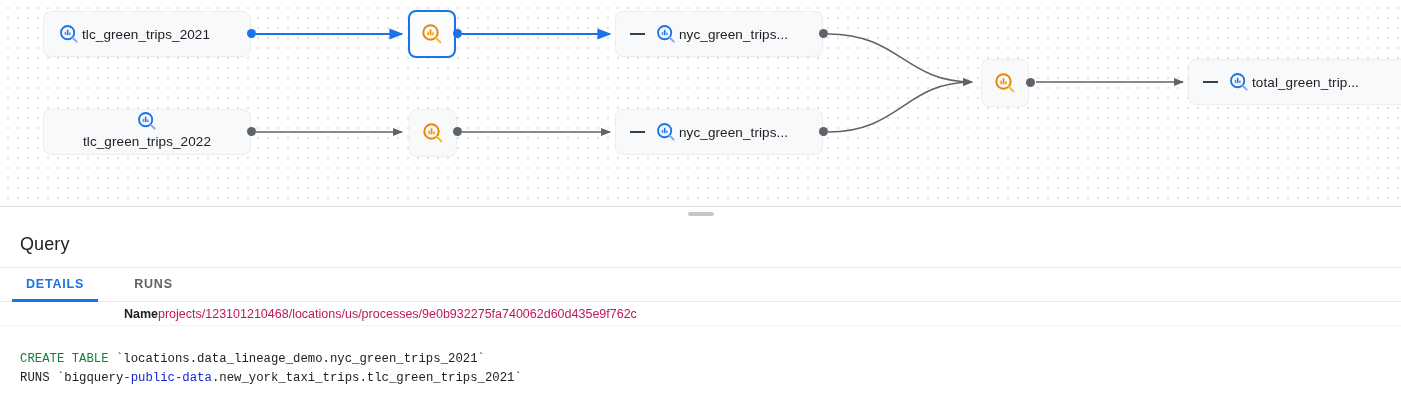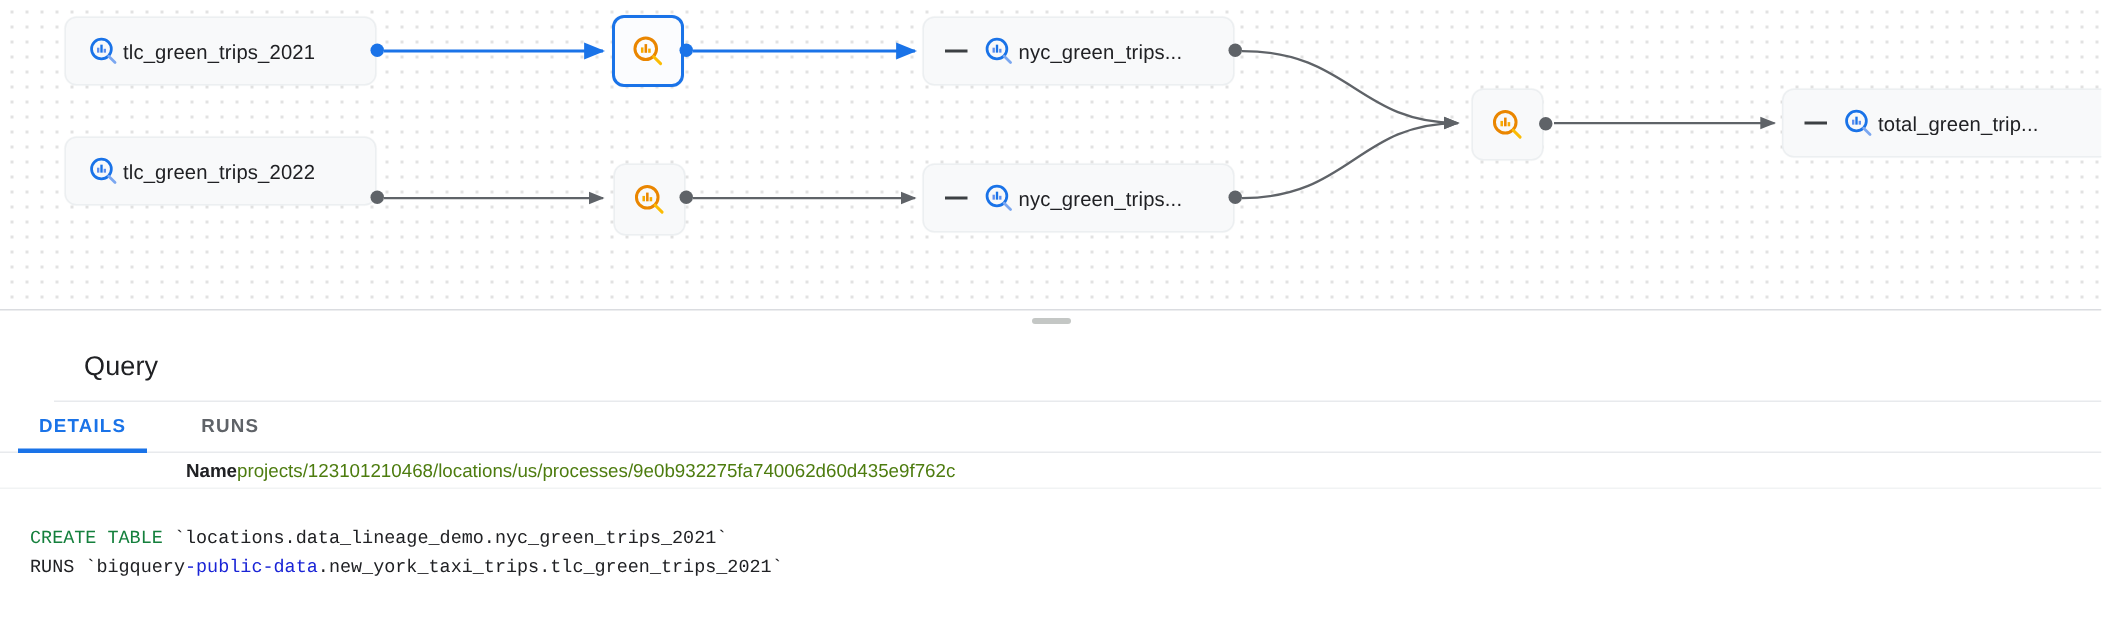--- a/index.html
+++ b/index.html
@@ -107,21 +107,20 @@
     background: #ffffff;
     display: flex;
     flex-direction: column;
   }
   #panel-title {
     font-size: 18px;
     color: #202124;
     padding: 12px 12px 12px 20px;
     border-bottom: 1px solid #e8eaed;
     letter-spacing: 0.1px;
-    margin-left: 36px;
   }
   #tabbar {
     display: flex;
     border-bottom: 1px solid #e8eaed;
     padding-left: 12px;
     height: 34px;
     gap: 22px;
   }
   .tab {
     font-size: 12.5px;
@@ -147,21 +146,21 @@
     font-size: 12.5px;
     text-align: right;
   }
   .kv-key {
     width: 158px;
     padding-left: 14px;
     color: #202124;
     font-weight: bold;
   }
   .kv-val {
-    color: #4d7c0f;
+    color: #be185d;
     white-space: nowrap;
     overflow: hidden;
   }
 
   #code-block {
     margin-top: 24px;
     padding: 0 0 0 20px;
     font-family: "Liberation Mono", monospace;
     font-size: 12.3px;
     line-height: 19px;
@@ -208,21 +207,21 @@
         <rect x="7.3" y="9.6" width="1.7" height="3.6" fill="#5b8def"></rect>
         <rect x="9.7" y="7.4" width="1.7" height="5.8" fill="#1a73e8"></rect>
         <rect x="12.1" y="10.4" width="1.7" height="2.8" fill="#5b8def"></rect>
         <line x1="15.8" y1="15.8" x2="20.4" y2="20.4" stroke="#7ba7f0" stroke-width="2" stroke-linecap="round"></line>
       </svg>
     </span>
     <span class="node-label">tlc_green_trips_2021</span>
   </div>
   <span class="port blue" style="left:247px; top:29px;"></span>
 
-  <div class="node table-node" style="left:43px; top:91px; width:208px;">
+  <div class="node table-node" style="left:43px; top:109px; width:208px;flex-direction:column;">
     <span class="icon-wrap">
       <svg width="22" height="22" viewBox="0 0 24 24">
         <circle cx="10.5" cy="10.5" r="7.2" fill="none" stroke="#1a73e8" stroke-width="2"></circle>
         <rect x="7.3" y="9.6" width="1.7" height="3.6" fill="#5b8def"></rect>
         <rect x="9.7" y="7.4" width="1.7" height="5.8" fill="#1a73e8"></rect>
         <rect x="12.1" y="10.4" width="1.7" height="2.8" fill="#5b8def"></rect>
         <line x1="15.8" y1="15.8" x2="20.4" y2="20.4" stroke="#7ba7f0" stroke-width="2" stroke-linecap="round"></line>
       </svg>
     </span>
     <span class="node-label">tlc_green_trips_2022</span>

